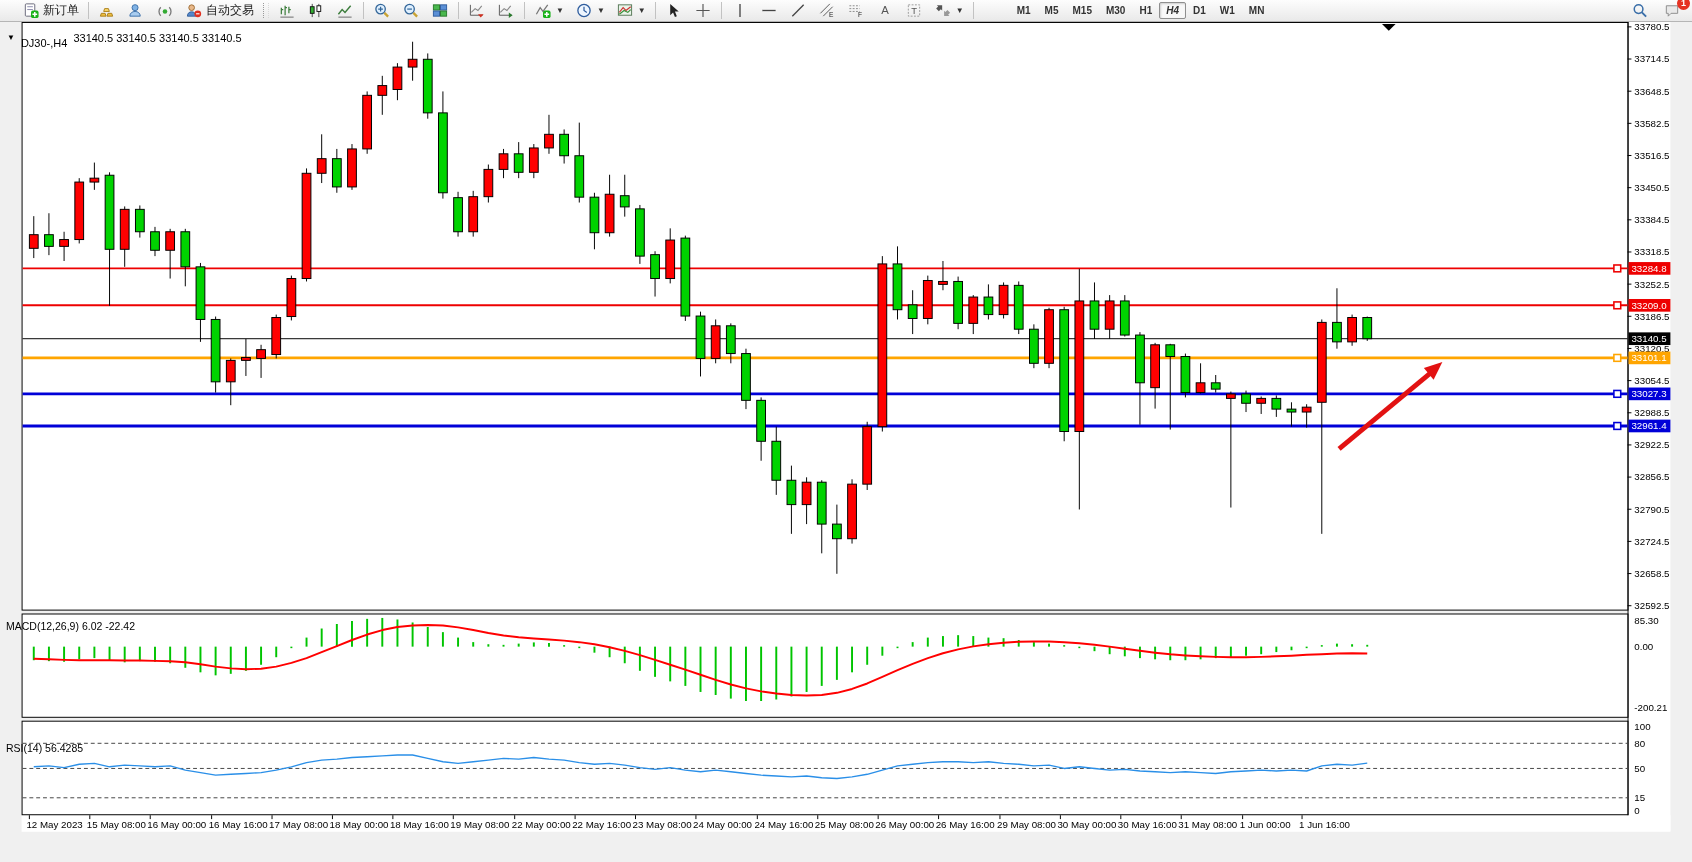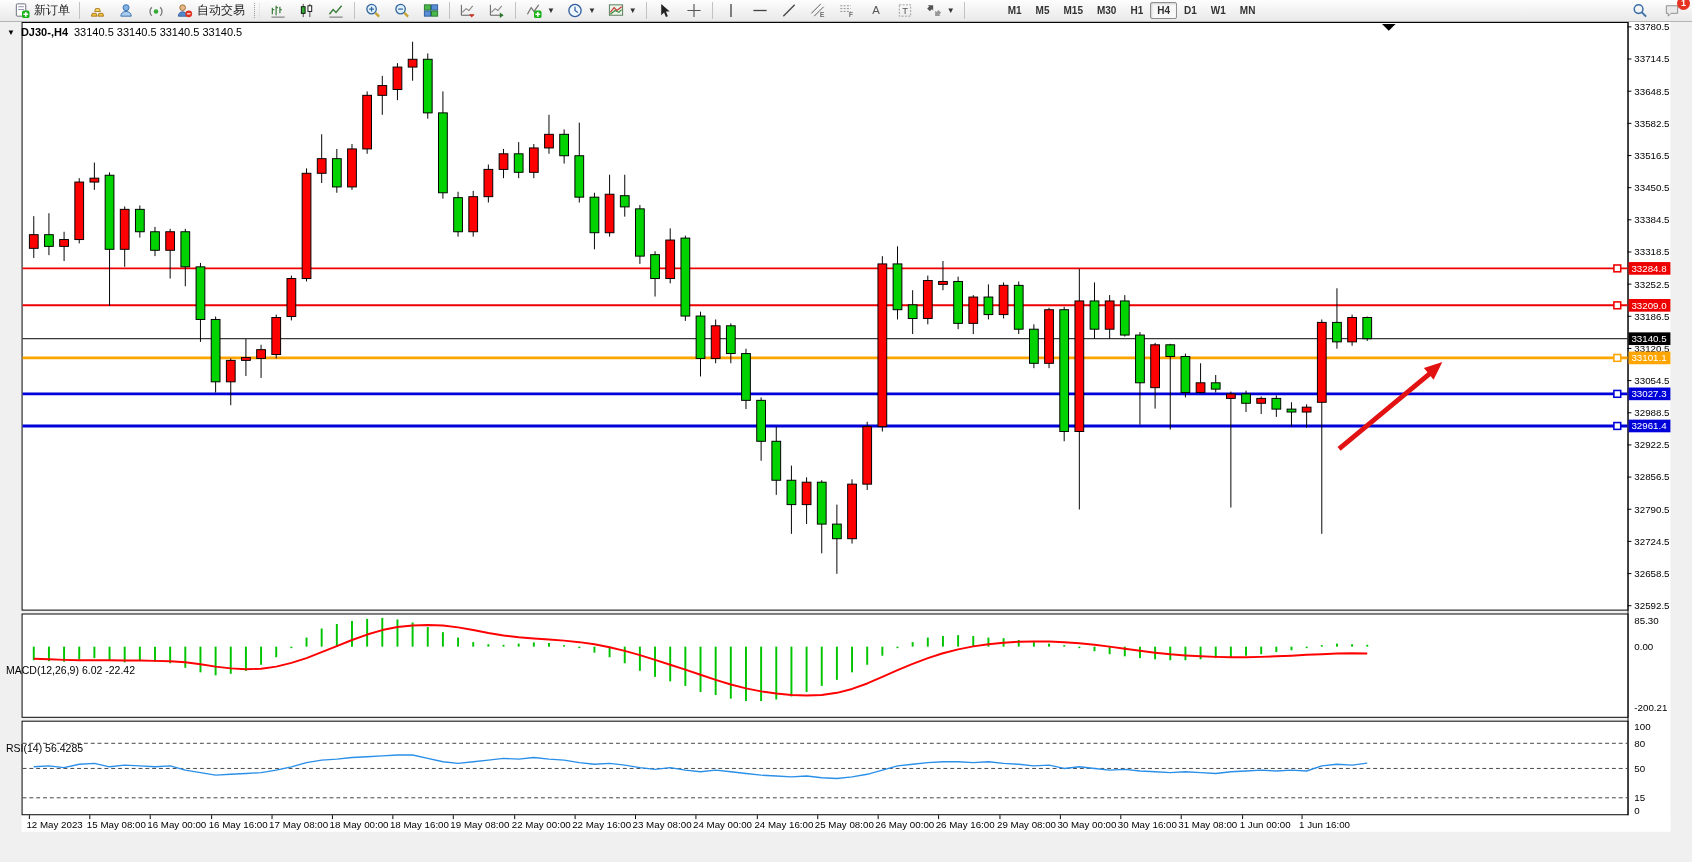--- a/index.html
+++ b/index.html
@@ -1,39 +1,39 @@
 <!DOCTYPE html>
 <html><head>
 <meta charset="utf-8">
 <style>
   html,body{margin:0;padding:0;}
   body{width:1692px;height:862px;overflow:hidden;background:#f0f0f0;
        font-family:"Liberation Sans",sans-serif;position:relative;}
   
   .toolbar{position:absolute;top:0;left:0;width:1692px;height:22px;
     background:linear-gradient(#fdfdfd,#e9e9e9);border-bottom:1px solid #b5b5b5;
-    display:flex;align-items:center;padding-left:8px;box-sizing:border-box;gap:1px;justify-content:center;}
+    display:flex;align-items:center;padding-left:17px;box-sizing:border-box;gap:1px;justify-content:center;}
   .tbtn{display:flex;align-items:center;gap:3px;padding:1px 4px;border:1px solid transparent;border-radius:2px;}
   .tlabel{font-size:12px;color:#222;white-space:nowrap;}
   .sep{width:1px;height:17px;background:#c2c2c2;margin:0 3px;}
   .handle{width:4px;height:15px;border-left:1px dotted #9a9a9a;border-right:1px dotted #d9d9d9;margin:0 3px;}
   .tbi{width:18px;height:17px;display:block;}
   .caret{font-size:8px;color:#333;margin-left:1px;}
   .tf{font-size:10px;font-weight:bold;color:#333;padding:2px 6px;border:1px solid transparent;border-radius:2px;}
-  .tf.active{background:#f8f8f8;border:1px solid #8f8f8f;box-shadow:inset 1px 1px 2px #cfcfcf;}
+  .tf.active{background:#f8f8f8;border:1px solid #8f8f8f;box-shadow:inset 1px 1px 2px #cfcfcf;font-style:italic;}
   .right-cluster{margin-left:auto;display:flex;align-items:center;gap:4px;padding-right:6px;}
   .badge{position:absolute;top:-4px;right:-5px;background:#e53222;color:#fff;font-size:9px;
     font-weight:bold;border-radius:50%;width:13px;height:13px;line-height:13px;text-align:center;}
   
   #chart-area{position:absolute;top:22px;left:0;width:1692px;height:840px;}
   #chart-svg{position:absolute;top:0;left:0;}
   .overlay{position:absolute;font-size:11px;color:#000;white-space:nowrap;z-index:5;}
   #title-row{top:4px;left:7px;display:flex;align-items:center;gap:6px;}
   .tri{font-size:8px;}
-  #macd-label{top:642px;left:6px;font-size:10.5px;}
+  #macd-label{top:598px;left:6px;font-size:10.5px;}
   #rsi-label{top:720px;left:6px;font-size:10.5px;}
 </style>
 </head>
 <body>
 
 <div class="toolbar">
   <div class="tbtn">
     <svg class="tbi" viewBox="0 0 18 18">
       <rect x="3" y="2" width="10" height="13" fill="#fff" stroke="#667" rx="1"></rect>
       <line x1="5" y1="5" x2="11" y2="5" stroke="#88a" stroke-width="1"></line>
@@ -634,21 +634,21 @@
       <line x1="1253" y1="836" x2="1253" y2="840" stroke="#000"></line>
       <text x="1250" y="849" font-size="10" fill="#000" font-family="Liberation Sans,sans-serif">1 Jun 00:00</text>
       <line x1="1314" y1="836" x2="1314" y2="840" stroke="#000"></line>
       <text x="1311" y="849" font-size="10" fill="#000" font-family="Liberation Sans,sans-serif">1 Jun 16:00</text>
       <polygon points="1396,24 1410,24 1403,31" fill="#000"></polygon>
       <line x1="1352" y1="460" x2="1446" y2="382" stroke="#e21212" stroke-width="5"></line>
       <polygon points="1458,371 1449,389 1439,377" fill="#e21212"></polygon>
     </svg>
   <div class="overlay" id="title-row">
     <span class="tri">▼</span>
-    <span style="font-weight:bold;">DJ30-,H4</span>
+    <span style="font-weight:normal;margin-top:11px;">DJ30-,H4</span>
     <span>33140.5 33140.5 33140.5 33140.5</span>
   </div>
   <div class="overlay" id="macd-label">
     <span>MACD(12,26,9)</span>
     <span>6.02 -22.42</span>
   </div>
   <div class="overlay" id="rsi-label">
     <span>RSI(14)</span>
     <span>56.4285</span>
   </div>

